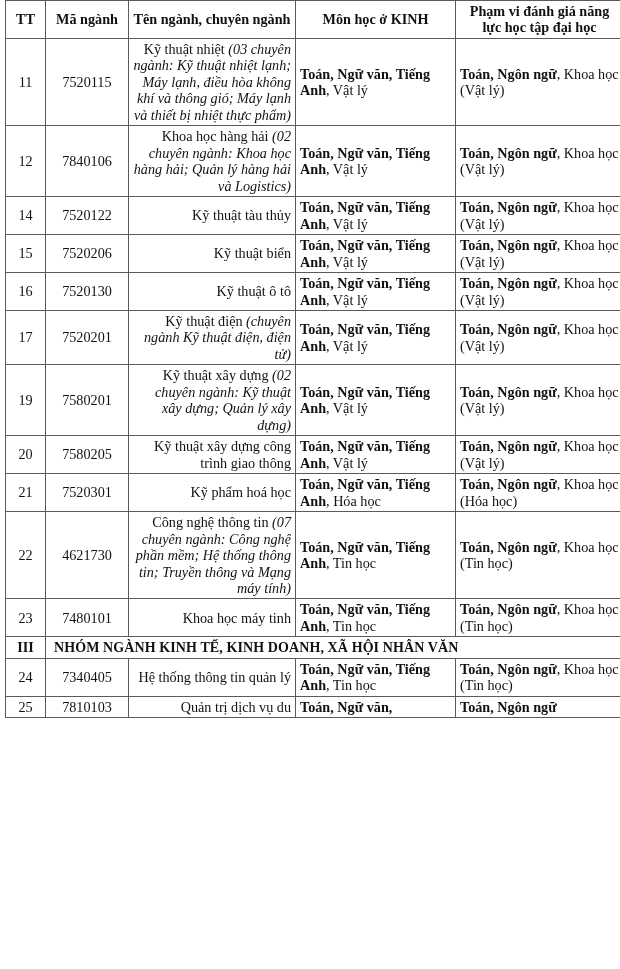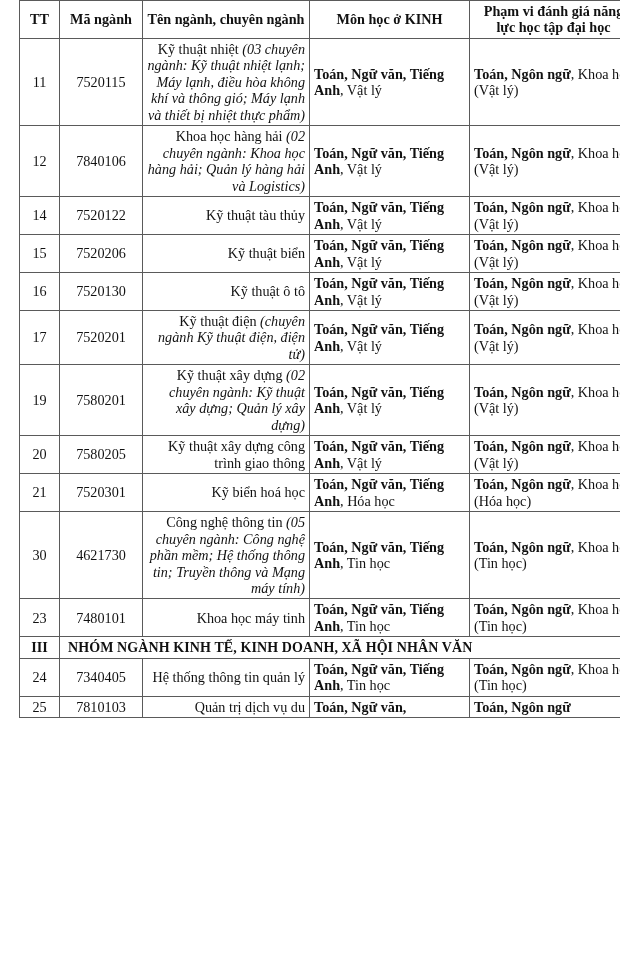--- a/index.html
+++ b/index.html
@@ -12,21 +12,21 @@
     height: 969px;
     overflow: hidden;
     font-family: "Liberation Serif", "DejaVu Serif", serif;
     color: #111111;
   }
   #sheet {
     width: 620px;
     height: 969px;
     position: relative;
     box-sizing: border-box;
-    padding: 0 19px;
+    padding: 0 5px;
   }
   table.admissions {
     width: 618px;
     border-collapse: collapse;
     table-layout: fixed;
     border: 1px solid #5a5a5a;
   }
   table.admissions td, table.admissions th {
     border: 1px solid #5a5a5a;
     vertical-align: middle;
@@ -158,28 +158,28 @@
         <tr>
           <td class="tt">20</td>
           <td class="code">7580205</td>
           <td class="name"><span>Kỹ thuật xây dựng công trình giao thông</span></td>
           <td class="subj"><b>Toán, Ngữ văn, Tiếng Anh</b><span>, Vật lý</span></td>
           <td class="scope"><b>Toán, Ngôn ngữ</b><span>, Khoa học (Vật lý)</span></td>
         </tr>
         <tr>
           <td class="tt">21</td>
           <td class="code">7520301</td>
-          <td class="name"><span>Kỹ biển hoá học</span></td>
+          <td class="name"><span>Kỹ phẩm hoá học</span></td>
           <td class="subj"><b>Toán, Ngữ văn, Tiếng Anh</b><span>, Hóa học</span></td>
           <td class="scope"><b>Toán, Ngôn ngữ</b><span>, Khoa học (Hóa học)</span></td>
         </tr>
         <tr>
-          <td class="tt">30</td>
+          <td class="tt">22</td>
           <td class="code">4621730</td>
-          <td class="name"><span>Công nghệ thông tin </span><span class="spec">(05 chuyên ngành: Công nghệ phần mềm; Hệ thống thông tin; Truyền thông và Mạng máy tính)</span></td>
+          <td class="name"><span>Công nghệ thông tin </span><span class="spec">(07 chuyên ngành: Công nghệ phần mềm; Hệ thống thông tin; Truyền thông và Mạng máy tính)</span></td>
           <td class="subj"><b>Toán, Ngữ văn, Tiếng Anh</b><span>, Tin học</span></td>
           <td class="scope"><b>Toán, Ngôn ngữ</b><span>, Khoa học (Tin học)</span></td>
         </tr>
         <tr>
           <td class="tt">23</td>
           <td class="code">7480101</td>
           <td class="name"><span>Khoa học máy tinh</span></td>
           <td class="subj"><b>Toán, Ngữ văn, Tiếng Anh</b><span>, Tin học</span></td>
           <td class="scope"><b>Toán, Ngôn ngữ</b><span>, Khoa học (Tin học)</span></td>
         </tr>

